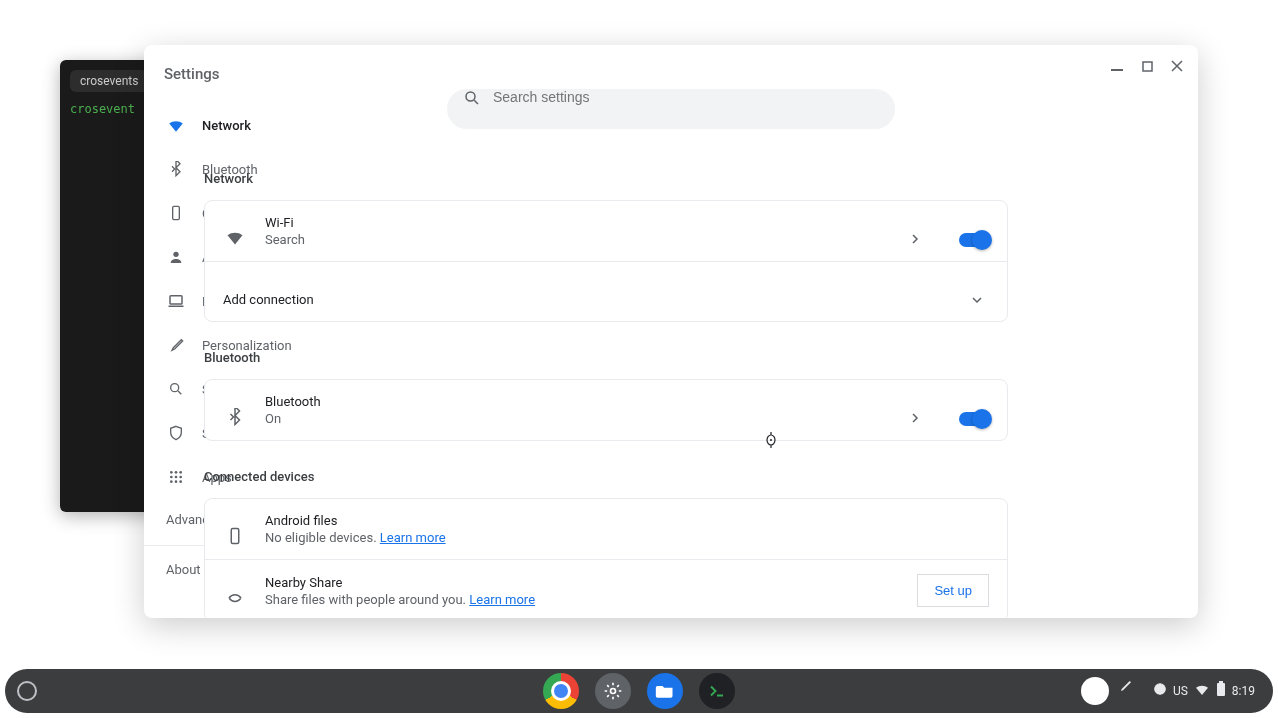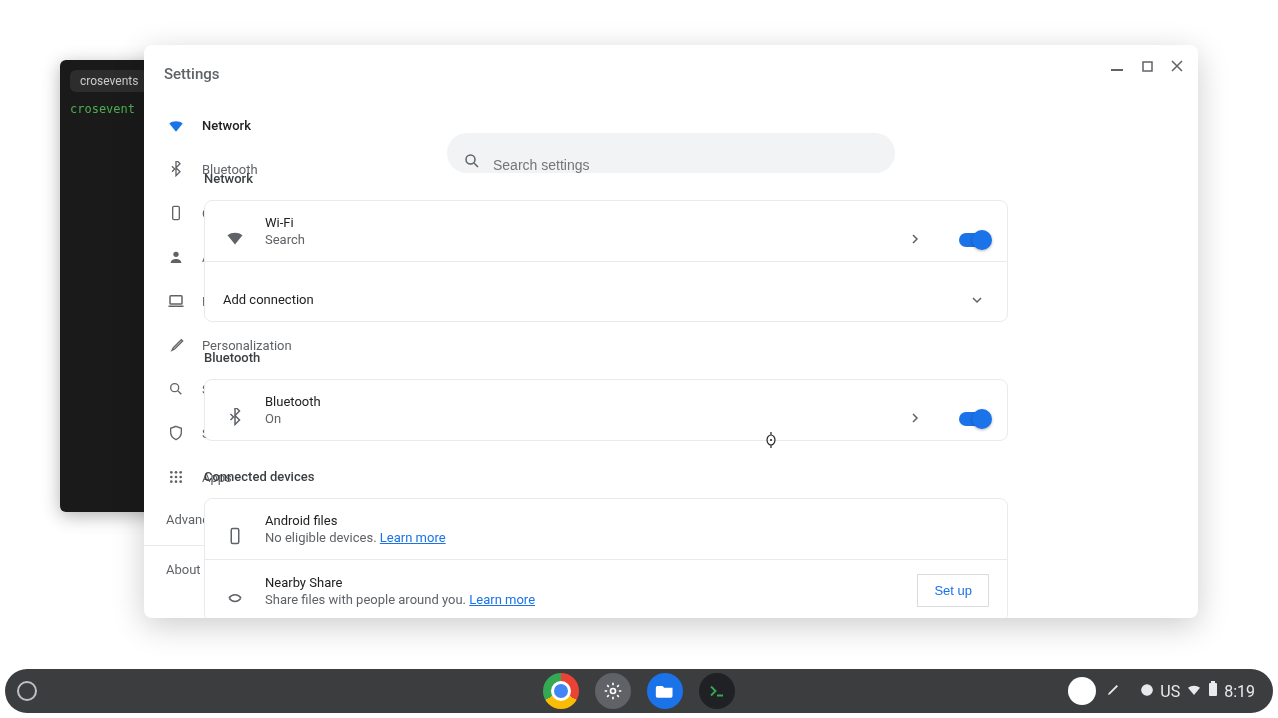--- a/index.html
+++ b/index.html
@@ -18,21 +18,21 @@
 
 .sidebar { position:absolute; left:0; top:0; width:228px; height:100%; padding-top:58px; }
 .sidebar-title { position:absolute; top:20px; left:20px; font-size:15px; font-weight:500; color:#5f6368; }
 .nav-item { display:flex; align-items:center; height:44px; padding-left:22px; color:#5f6368; cursor:pointer; }
 .nav-item.active { color:#1a73e8; }
 .nav-item .nicon { width:20px; display:flex; align-items:center; justify-content:center; margin-right:16px; }
 .nav-item .nlabel { font-size:13px; }
 .nav-item.active .nlabel { font-weight:500; color:#202124; }
 .advanced-item { display:flex; align-items:center; justify-content:space-between; height:40px; padding:0 22px; color:#5f6368; font-size:13px; cursor:pointer; }
 .about-item { padding:10px 22px; font-size:13px; color:#5f6368; }
-.searchbar { position:absolute; left:50%; top:44px; transform:translateX(-50%); width:448px; height:40px; background:#f1f3f4; border-radius:20px; display:flex; align-items:flex-end; padding:0 16px;margin-top:44px; }
+.searchbar { position:absolute; left:50%; top:44px; transform:translateX(-50%); width:448px; height:40px; background:#f1f3f4; border-radius:20px; display:flex; align-items:flex-start; padding:0 16px; }
 .searchbar input { border:none; background:transparent; flex:1; font-size:14px; color:#5f6368; outline:none; margin-left:12px; }
 
 .content { position:absolute; left:60px; top:110px; right:190px; bottom:0; }
 .section-title { font-size:13px; color:#3c4043; font-weight:500; margin:16px 0 14px 0; }
 .card { background:#fff; border:1px solid #e8eaed; border-radius:8px; }
 .row { display:flex; align-items:flex-end; padding:14px 18px; position:relative; min-height:60px; }
 .row + .row { border-top:1px solid #e8eaed; }
 .row .ricon { width:24px; display:flex; align-items:center; justify-content:center; margin-right:18px; color:#5f6368; }
 .row .rtext { flex:1; }
 .row .rtitle { font-size:13px; color:#202124; }
@@ -47,21 +47,21 @@
 
 .shelf { position:absolute; left:5px; right:5px; bottom:5px; height:44px; background:#3c3d3f; border-radius:22px; display:flex; align-items:center; }
 .launcher { position:absolute; left:12px; width:20px; height:20px; border:2px solid #bdc1c6; border-radius:50%; cursor:pointer; }
 .shelf-center { position:absolute; left:50%; transform:translateX(-50%); display:flex; gap:16px; }
 .shelf-icon { width:36px; height:36px; border-radius:50%; display:flex; align-items:center; justify-content:center; cursor:pointer; }
 .chrome-icon{background:conic-gradient(#ea4335 0 120deg,#fbbc05 120deg 240deg,#34a853 240deg 360deg);position:relative}
 .chrome-icon::after{content:"";position:absolute;width:14px;height:14px;background:#4285f4;border:3px solid #fff;border-radius:50%}
 .settings-shelf{background:#5f6368;color:#fff}
 .files-shelf{background:#1a73e8;color:#fff}
 .term-shelf{background:#202124;color:#34a853}
-.shelf-right { position:absolute; right:10px; display:flex; align-items:center; gap:10px; color:#e8eaed; font-size:16px; }
+.shelf-right { position:absolute; right:10px; display:flex; align-items:flex-start; gap:10px; color:#e8eaed; font-size:12px; }
 .shelf-right .pill { display:flex; align-items:center; gap:6px; padding:4px 8px; border-radius:14px; }
 .avatar-circle{width:28px;height:28px;background:#fff;border-radius:50%}
 
 .cursor { position:absolute; left:764px; top:431px; pointer-events:none; font-size:14px; color:#202124; }
 
 svg{fill:currentColor}
 </style>
 </head>
 <body>
 

